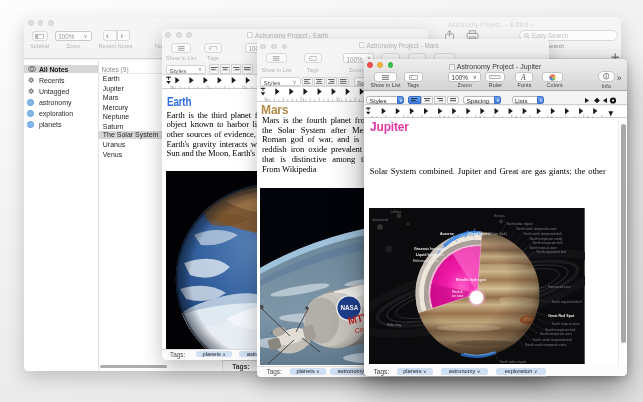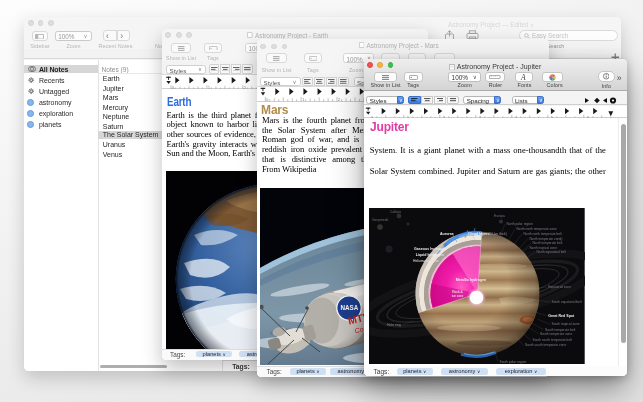--- a/index.html
+++ b/index.html
@@ -699,22 +699,21 @@
         <text x="78.8" y="11.9" font-size="4.4" fill="#8a8a8a" font-family="Liberation Sans">2</text>
         <text x="114.8" y="11.9" font-size="4.4" fill="#8a8a8a" font-family="Liberation Sans">3</text>
         <text x="150.8" y="11.9" font-size="4.4" fill="#8a8a8a" font-family="Liberation Sans">4</text>
         <text x="186.8" y="11.9" font-size="4.4" fill="#8a8a8a" font-family="Liberation Sans">5</text>
         <text x="222.8" y="11.9" font-size="4.4" fill="#8a8a8a" font-family="Liberation Sans">6</text>
     </svg>
   </div>
 
   <div class="abs" style="left:0;top:59.5px;width:263.2px;height:247.6px;background:#fff"></div>
   <div class="abs" style="left:5.8px;top:61.6px;font-size:12px;font-weight:bold;color:#e23ba6;letter-spacing:-0.2px">Jupiter</div>
-  <div class="line serif" style="left:5.5px;top:86.3px;width:236px;font-size:8.6px">System. It is a giant planet with a mass one-thousandth that of the</div>
-  <div class="line serif" style="left:5.5px;top:107.1px;width:236px;font-size:8.6px">Solar System combined. Jupiter and Saturn are gas giants; the other</div>
+  <div class="line serif" style="left:5.5px;top:107.1px;width:236px;font-size:8.6px">Solar System combined. Jupiter and Great are gas giants; the other</div>
 
   <svg class="abs" style="left:5.2px;top:149.1px" width="215.7" height="156" viewBox="0 0 215.7 156" id="jup">
     <rect width="215.7" height="156" fill="#0b0b0d"></rect>
     <circle cx="70.3" cy="24.8" r="0.36" fill="#6a6a72" opacity="0.22"></circle>
       <circle cx="14.2" cy="78.6" r="0.21" fill="#6a6a72" opacity="0.33"></circle>
       <circle cx="16.7" cy="15.7" r="0.31" fill="#6a6a72" opacity="0.45"></circle>
       <circle cx="28.1" cy="35.7" r="0.36" fill="#6a6a72" opacity="0.48"></circle>
       <circle cx="208.0" cy="9.0" r="0.41" fill="#6a6a72" opacity="0.29"></circle>
       <circle cx="32.4" cy="19.8" r="0.28" fill="#6a6a72" opacity="0.44"></circle>
       <circle cx="40.1" cy="89.8" r="0.36" fill="#6a6a72" opacity="0.31"></circle>

